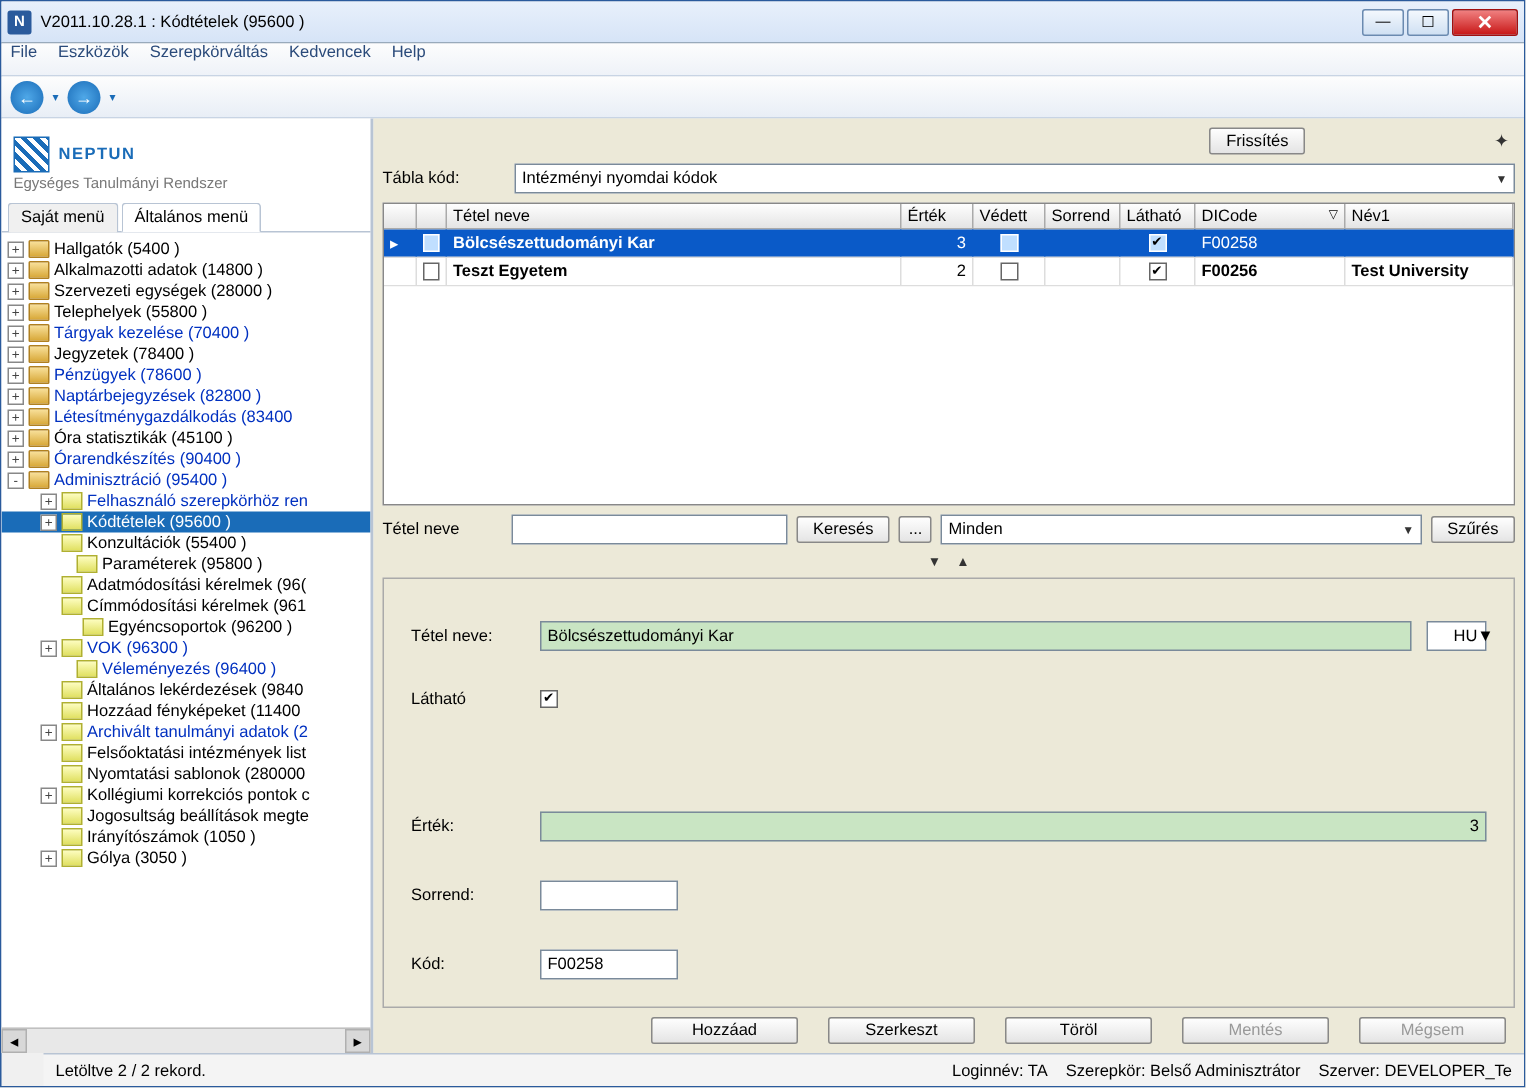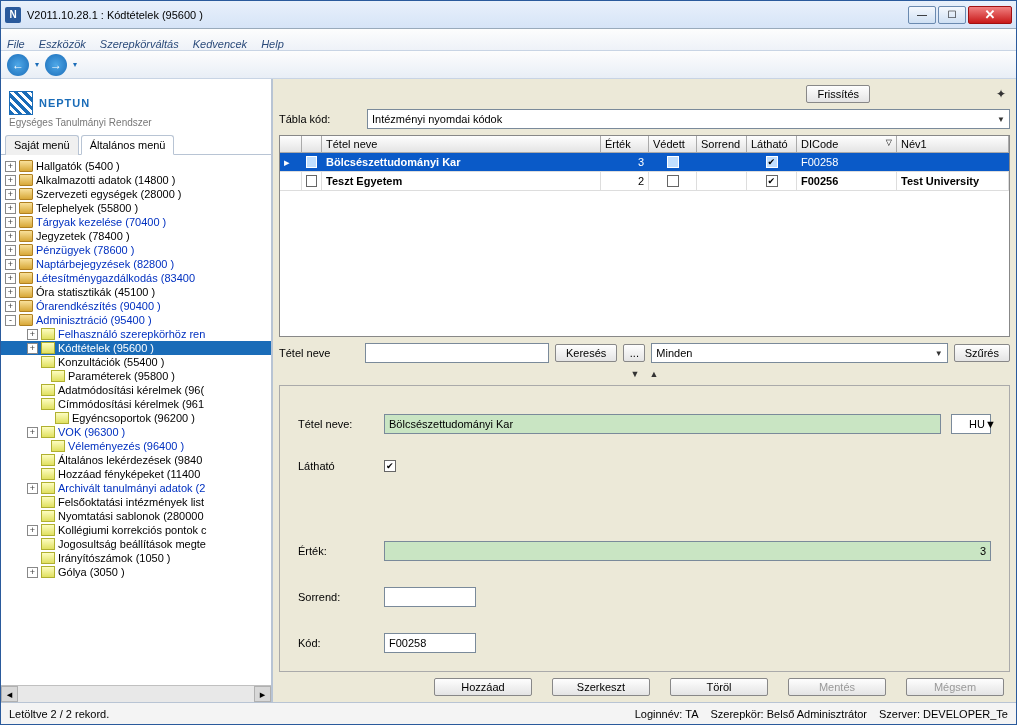--- a/index.html
+++ b/index.html
@@ -4,29 +4,29 @@
 <style>
 * { box-sizing: border-box; font-family: Tahoma, Arial, sans-serif; font-size: 11px; }
 body { margin: 0; padding: 0; background: #fff; overflow: hidden; }
 .window { width: 1017px; height: 725px; border: 1px solid #2a5a9c; background: #f0f0f0; display: flex; flex-direction: column; }
 .titlebar { height: 28px; background: linear-gradient(#e8f0fb,#d6e4f7); display: flex; align-items: center; padding: 0 4px; border-bottom: 1px solid #9ab; }
 .titlebar .appicon { width: 16px; height: 16px; background: #2a5a9c; color: #fff; font-weight: bold; font-size: 10px; display: flex; align-items: center; justify-content: center; border-radius: 2px; margin-right: 6px; }
 .titlebar .title { flex: 1; color: #000; }
 .winbtns { display: flex; gap: 2px; }
 .winbtn { width: 28px; height: 18px; border: 1px solid #6a8ab0; background: linear-gradient(#f4f8fd,#cfe0f3); border-radius: 2px; display: flex; align-items: center; justify-content: center; font-size: 10px; cursor: pointer; }
 .winbtn.close { background: linear-gradient(#f08080,#c81818); color: #fff; border-color: #a01010; width: 44px; font-size: 13px; font-weight: bold; }
-.menubar { height: 22px; background: linear-gradient(#fdfdfd,#eef2f8); border-bottom: 1px solid #c8d4e4; display: flex; align-items: flex-end; padding: 0 6px; gap: 14px; color: #2a4a7a; font-style: italic; }
+.menubar { height: 22px; background: linear-gradient(#fdfdfd,#eef2f8); border-bottom: 1px solid #c8d4e4; display: flex; align-items: flex-start; padding: 0 6px; gap: 14px; color: #2a4a7a; }
 .menuitem { cursor: pointer; }
 .navbar { height: 28px; background: linear-gradient(#fdfdfd,#e8eef6); border-bottom: 1px solid #c8d4e4; display: flex; align-items: center; padding: 0 6px; gap: 6px; }
 .navbtn { width: 22px; height: 22px; border-radius: 50%; display: flex; align-items: center; justify-content: center; color: #fff; cursor: pointer; font-size: 12px; }
 .navbtn.back { background: radial-gradient(#4fa8e8,#1a6cb8); }
 .navbtn.fwd  { background: radial-gradient(#4fa8e8,#1a6cb8); }
 .navdd { font-size: 8px; color: #1a6cb8; cursor: pointer; }
 .body { flex: 1; display: flex; min-height: 0; }
-.sidebar { width: 272px; border-right: 2px solid #b8c4d4; display: flex; flex-direction: column; background: #fff; }
+.sidebar { width: 248px; border-right: 2px solid #b8c4d4; display: flex; flex-direction: column; background: #fff; }
 .logo { padding: 12px 8px 6px 8px; text-align: left; }
 .logo .big { font-size: 26px; font-weight: bold; color: #1a6cb8; letter-spacing: 1px; display: flex; align-items: center; gap: 6px; }
 .logo .sq { width: 24px; height: 24px; background: repeating-linear-gradient(45deg,#1a6cb8 0 3px,#fff 3px 6px); border: 1px solid #1a6cb8; }
 .logo .sub { font-size: 10px; color: #777; margin-top: 2px; }
 .tabs { display: flex; border-bottom: 1px solid #b8c4d4; padding: 0 4px; }
 .tab { padding: 3px 8px; border: 1px solid #b8c4d4; border-bottom: none; background: #f0f0f0; margin-right: 2px; border-radius: 3px 3px 0 0; cursor: pointer; position: relative; top: 1px; }
 .tab.active { background: #fff; border-bottom: 1px solid #fff; }
 .tree { flex: 1; overflow: auto; padding: 4px 0; }
 .treerow { white-space: nowrap; padding: 1px 2px; display: flex; align-items: center; cursor: pointer; }
 .treerow .exp { width: 11px; height: 11px; border: 1px solid #888; display: inline-flex; align-items: center; justify-content: center; font-size: 9px; line-height: 9px; margin-right: 3px; color: #444; background: #fff; }
@@ -63,21 +63,21 @@
 .txt { border: 1px solid #7a8a9a; height: 20px; padding: 0 4px; background: #fff; }
 .splitarrows { display: flex; justify-content: center; gap: 10px; }
 .splitarrows span { font-size: 9px; cursor: pointer; color: #333; }
 .detail { border: 1px solid #aaa; padding: 28px 18px 18px 18px; background: #ece9d8; flex: 1; display: flex; flex-direction: column; gap: 12px; justify-content: space-between; }
 .drow { display: flex; align-items: center; gap: 10px; }
 .drow .dlbl { width: 76px; }
 .green { background: #c9e5c3; }
 .langdd { width: 40px; height: 20px; border: 1px solid #7a8a9a; background: #fff; display: flex; align-items: center; justify-content: space-between; padding: 0 17px; cursor: pointer; }
 .actbar { display: flex; justify-content: flex-end; gap: 20px; padding-right: 6px; }
 .actbar .btn { width: 98px; text-align: center; }
-.status { height: 22px; border-top: 1px solid #b8c4d4; background: #f4f4f4; display: flex; align-items: center; padding: 0 8px; gap: 12px; }
+.status { height: 22px; border-top: 1px solid #b8c4d4; background: #f4f4f4; display: flex; align-items: center; padding: 0 8px; gap: 12px; margin-left: 28px; }
 .status .sep { flex: 1; }
 .pin { width: 18px; height: 14px; display: inline-flex; align-items: center; justify-content: center; font-size: 12px; color: #333; cursor: pointer; }
 </style>
 </head>
 <body>
 
 <div class="window">
   <div class="titlebar">
     <div class="appicon">N</div>
     <div class="title">V2011.10.28.1 : Kódtételek (95600  )</div>

